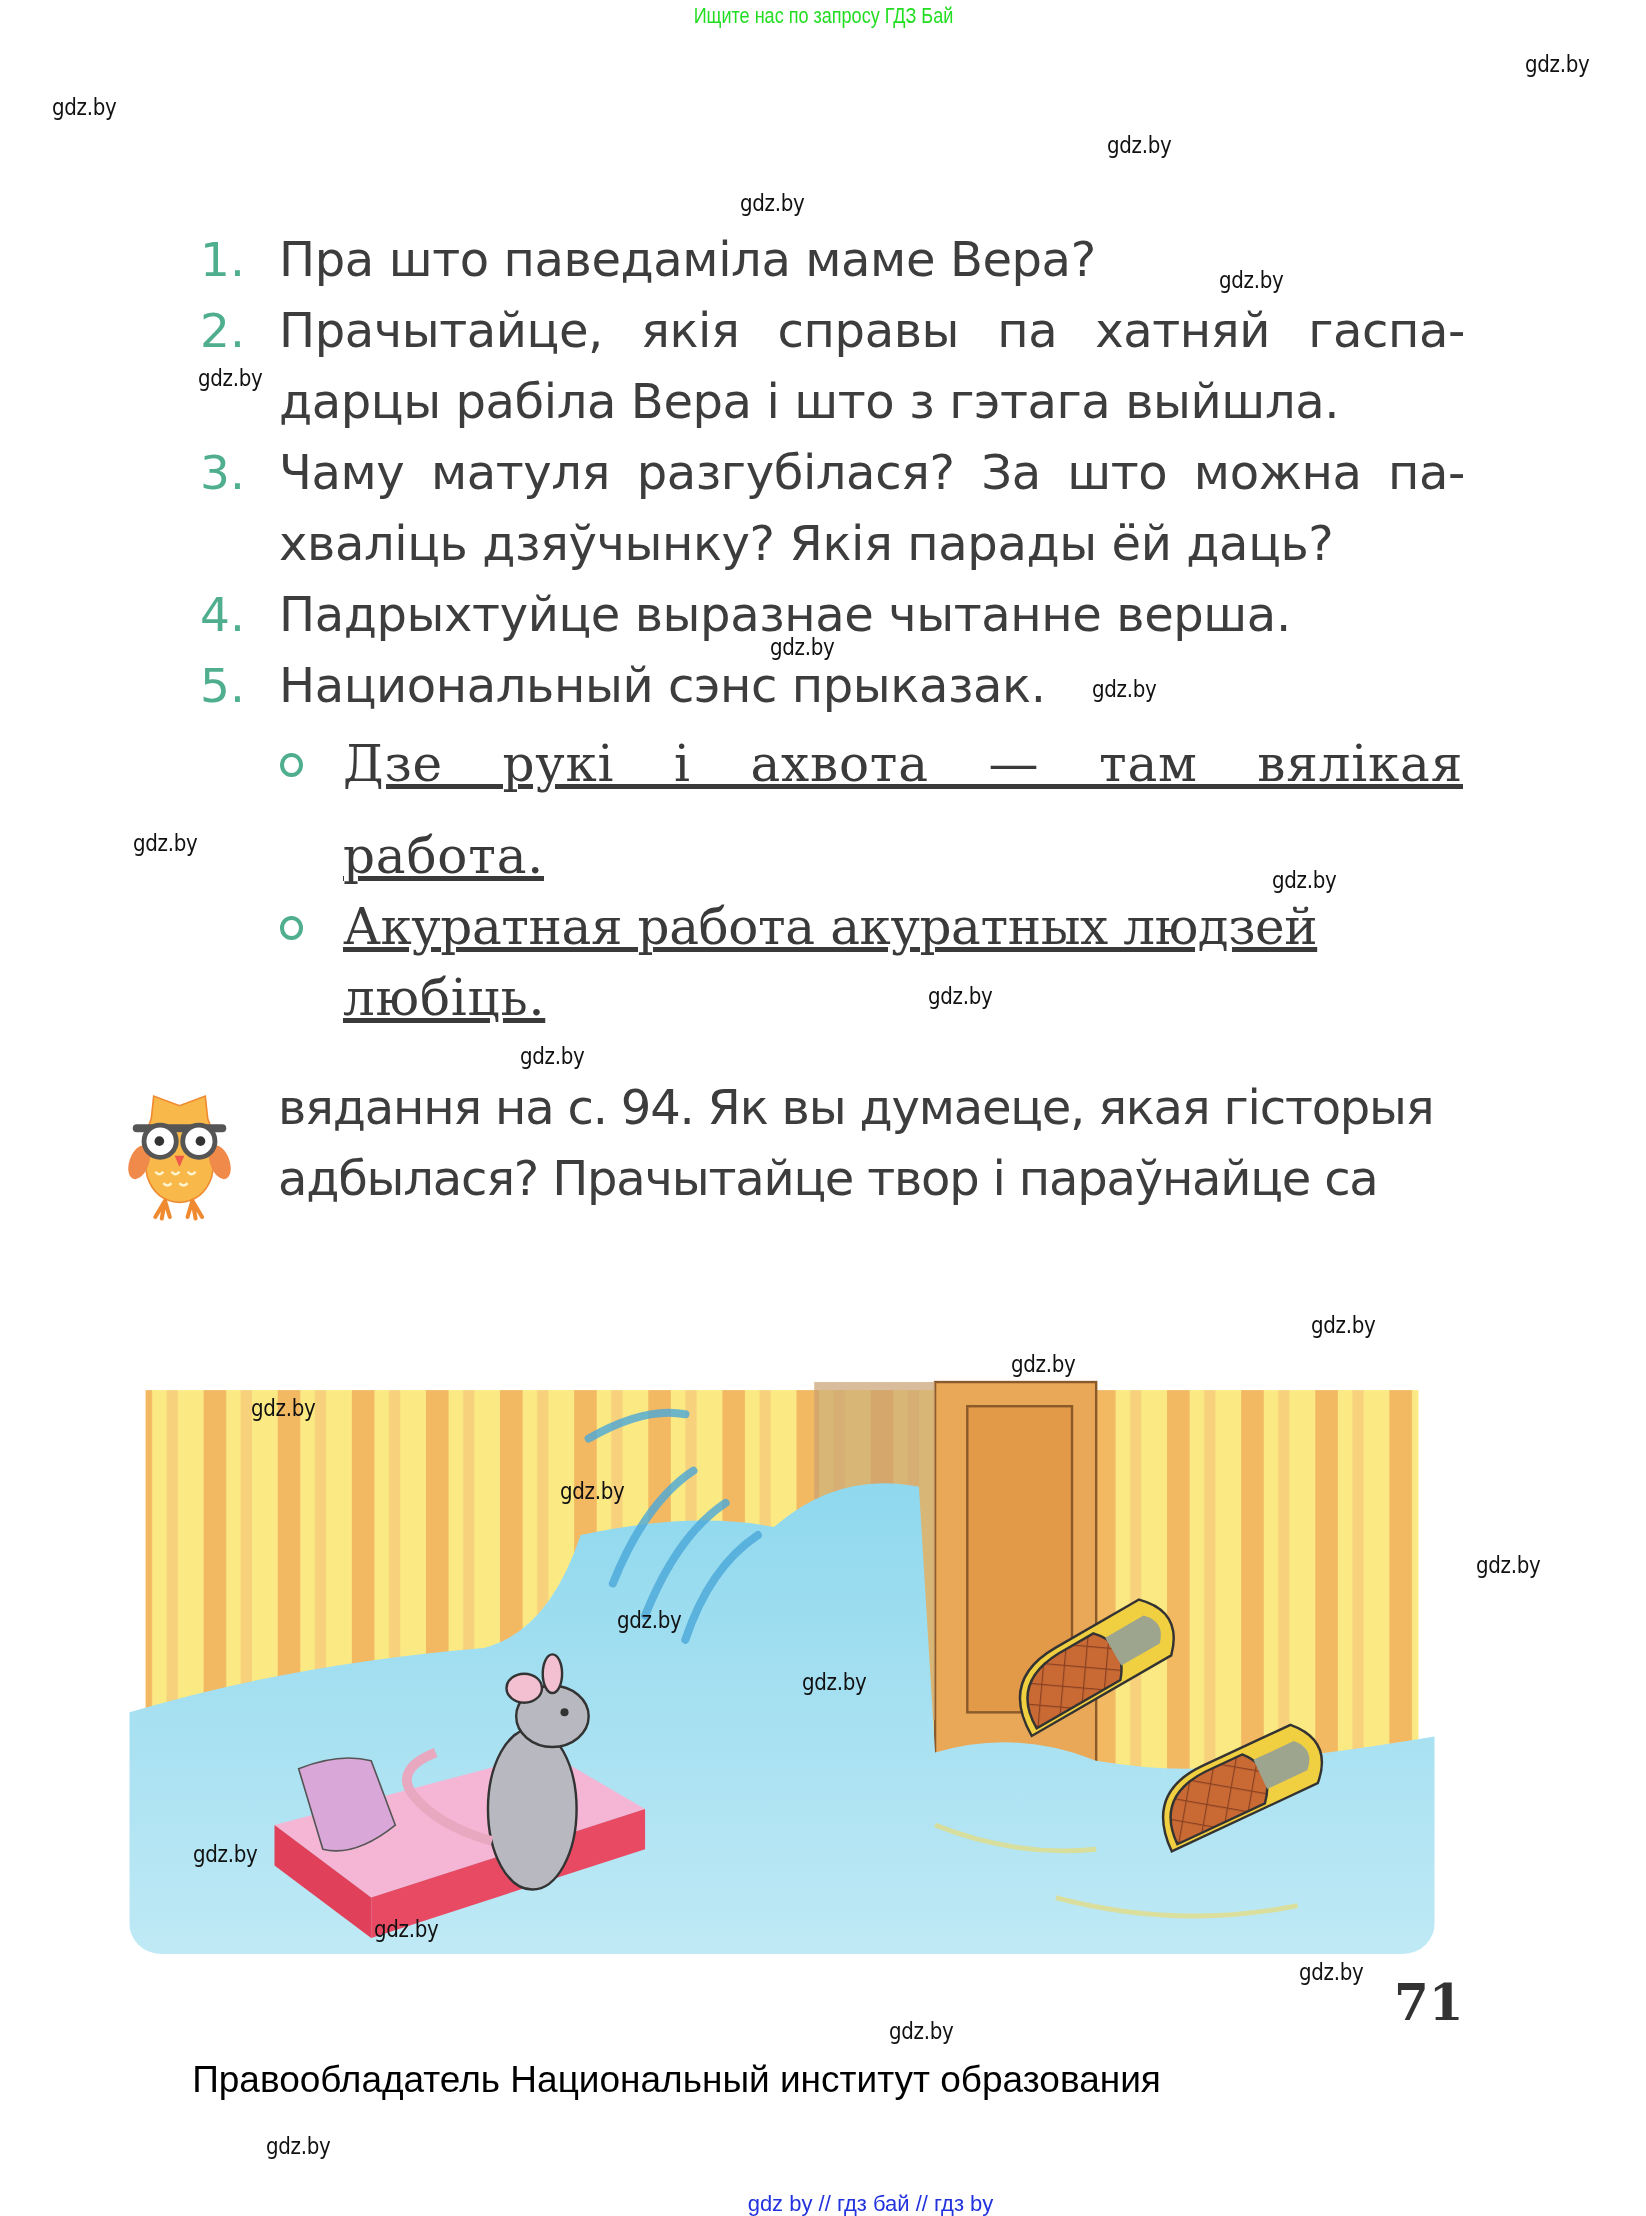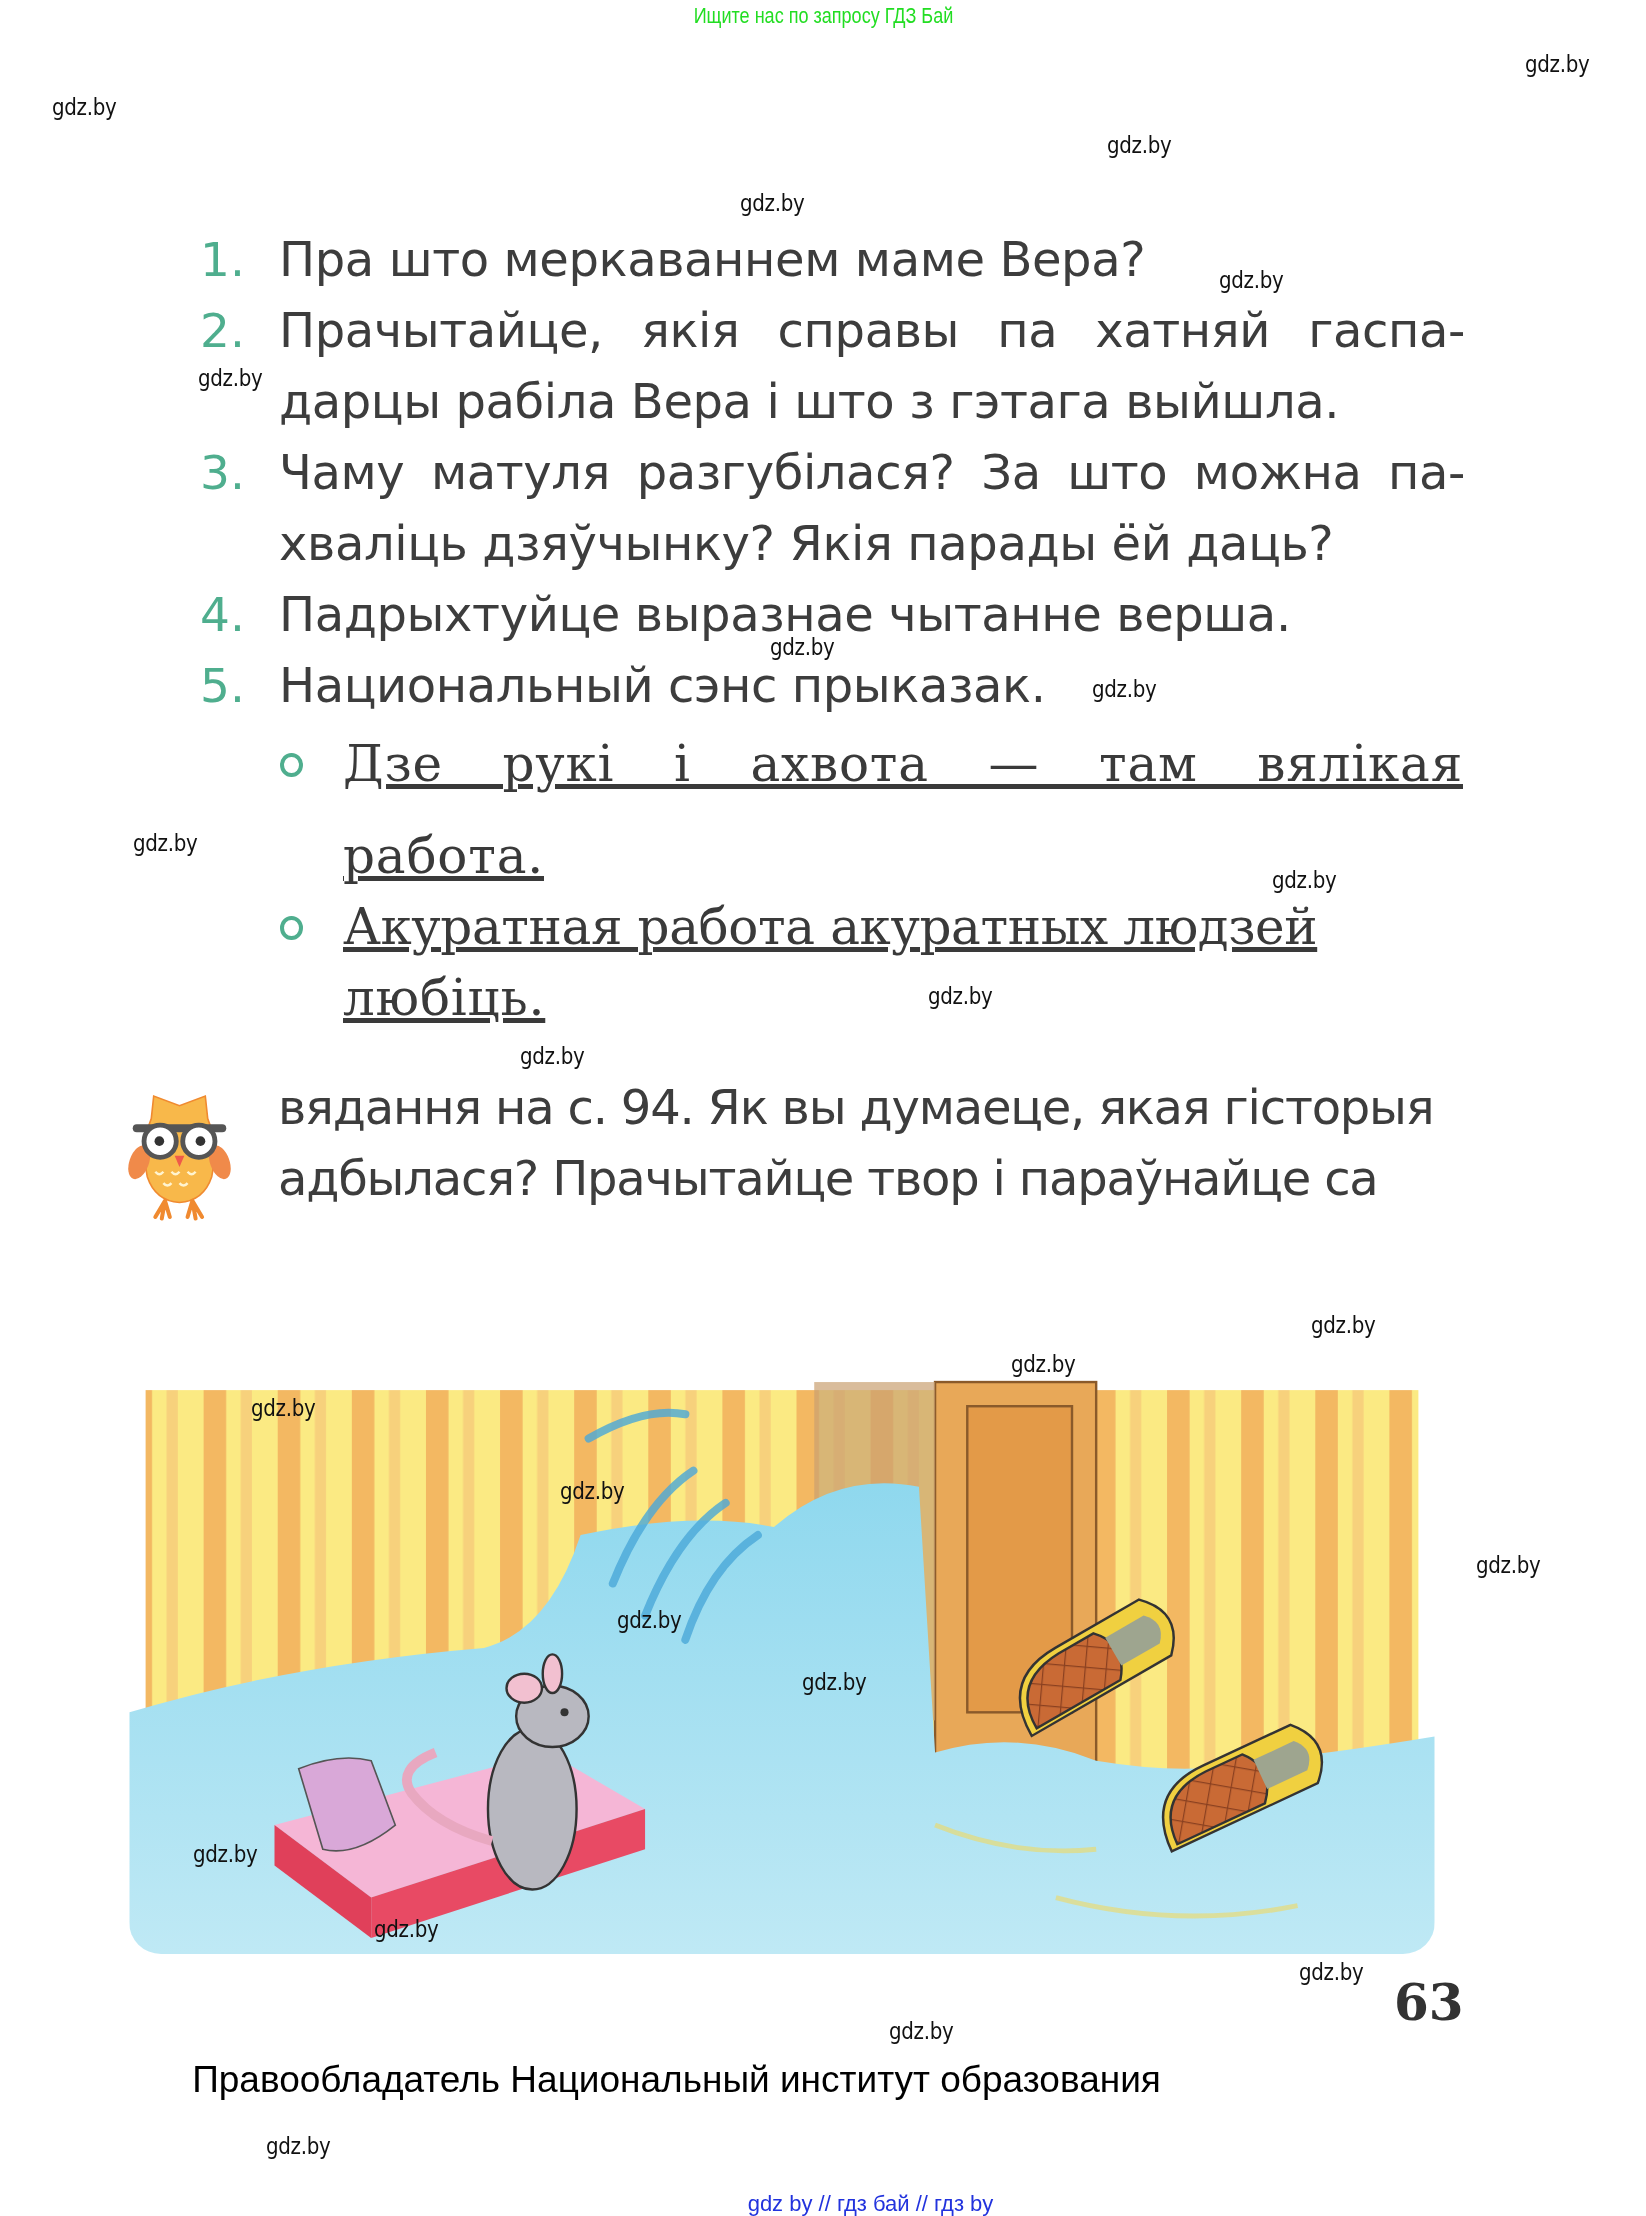--- a/index.html
+++ b/index.html
@@ -67,21 +67,21 @@
     <div class="wm" style="left: 193px; top: 1840px; z-index: 5;">gdz.by</div>
     <div class="wm" style="left: 374px; top: 1915px; z-index: 5;">gdz.by</div>
     <div class="wm" style="left: 1299px; top: 1958px; z-index: 5;">gdz.by</div>
     <div class="wm" style="left: 889px; top: 2017px; z-index: 5;">gdz.by</div>
     <div class="wm" style="left: 266px; top: 2132px; z-index: 5;">gdz.by</div>
   </div>
 
 <div class="questions">
   <div class="q">
     <span class="q-num">1.</span>
-    <span class="q-text">Пра што меркаваннем маме Вера?</span>
+    <span class="q-text">Пра што паведаміла маме Вера?</span>
   </div>
   <div class="q">
     <span class="q-num">2.</span>
     <span class="q-text">Прачытайце, якія справы па хатняй гаспа-дарцы рабіла Вера і што з гэтага выйшла.</span>
   </div>
   <div class="q">
     <span class="q-num">3.</span>
     <span class="q-text">Чаму матуля разгубілася? За што можна па-хваліць дзяўчынку? Якія парады ёй даць?</span>
   </div>
   <div class="q">
@@ -181,16 +181,16 @@
     </g>
     <g transform="translate(1260 520) rotate(-25)">
       <path d="M0 80 Q0 0 80 0 L200 0 Q240 40 200 80 Z" fill="#f0d040" stroke="#333" stroke-width="3"></path>
       <path d="M10 75 Q10 10 80 8 L130 8 Q160 40 130 75 Z" fill="url(#grid)" stroke="#333" stroke-width="3"></path>
       <path d="M140 20 L195 20 Q215 40 195 60 L140 60 Z" fill="#9ea58f"></path>
     </g>
     <path d="M1000 560 Q1100 600 1200 590 M1150 650 Q1300 690 1450 660" stroke="#f0d860" stroke-width="6" fill="none" opacity="0.6"></path>
   </svg>
 </div>
 
-<div class="page-number">63</div>
+<div class="page-number">71</div>
 <div class="copyright">Правообладатель Национальный институт образования</div>
 <div class="bottom-links">gdz by  //  гдз бай  //  гдз by</div>
 
 
 </body></html>

